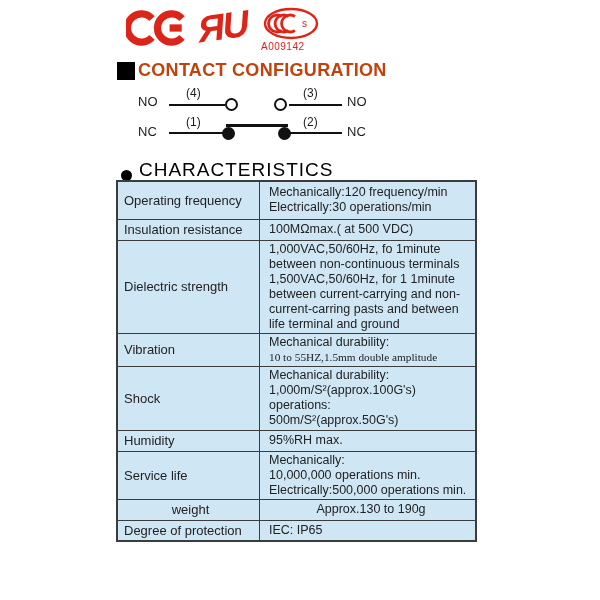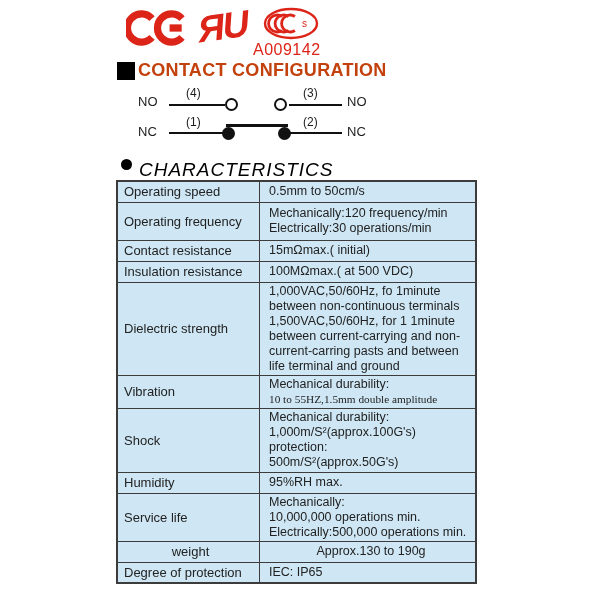--- a/index.html
+++ b/index.html
@@ -10,28 +10,28 @@
   
   .logo{position:absolute;}
   .ce-logo{left:126px;top:6px;}
   .ul-logo{
     left:190px;top:2px;width:66px;height:52px;
     color:#dd2418;font-weight:bold;font-size:37px;line-height:50px;
     transform:rotate(-8deg) skewX(-12deg);letter-spacing:-2px;text-align:center;
   }
   .ccc-logo{left:262px;top:7px;}
   .ccc-code{
-    position:absolute;left:253px;top:41px;color:#dd2418;
-    font-size:16px;letter-spacing:0.5px;
+    position:absolute;left:261px;top:41px;color:#dd2418;
+    font-size:10px;letter-spacing:0.5px;
   }
   
   .h-contact{position:absolute;left:117px;top:60px;display:flex;align-items:center;}
   .square-bullet{width:18px;height:18px;background:#000;margin-right:3px;}
   .h-contact .h-text{font-size:18px;font-weight:bold;color:#c2410c;letter-spacing:0.3px;}
-  .h-char{position:absolute;left:121px;top:159px;display:flex;align-items:flex-start;font-style:italic;}
+  .h-char{position:absolute;left:121px;top:159px;display:flex;align-items:flex-end;}
   .round-bullet{width:11px;height:11px;background:#000;border-radius:50%;margin-right:7px;}
   .h-char .h-text{font-size:19px;color:#000;letter-spacing:1px;}
   
   .diagram{position:absolute;left:0;top:0;width:500px;height:160px;}
   .d-label{position:absolute;font-size:13px;color:#1c1c1c;}
   .d-pin{position:absolute;font-size:12px;color:#1c1c1c;}
   .d-line{position:absolute;height:2px;background:#111;}
   .d-open{position:absolute;width:9px;height:9px;border:2.5px solid #111;border-radius:50%;background:#fff;}
   .d-dot{position:absolute;width:13px;height:13px;background:#111;border-radius:50%;}
   .d-bar{position:absolute;height:3px;background:#111;}
@@ -99,37 +99,25 @@
     <div class="d-label" style="left:347px;top:124px;">NC</div>
   </div>
 
   <div class="h-char">
     <div class="round-bullet"></div>
     <div class="h-text">CHARACTERISTICS</div>
   </div>
 
   <table class="chars">
     <tbody>
-        <tr style="height:21px;">
-      <td class="lbl">Operating speed</td>
-      <td class="val">
-        <div>0.5mm to 50cm/s</div>
-      </td>
-    </tr>
     <tr style="height:38px;">
       <td class="lbl">Operating frequency</td>
       <td class="val">
         <div>Mechanically:120 frequency/min</div>
         <div>Electrically:30 operations/min</div>
-      </td>
-    </tr>
-    <tr style="height:21px;">
-      <td class="lbl">Contact resistance</td>
-      <td class="val">
-        <div>15mΩmax.( initial)</div>
       </td>
     </tr>
     <tr style="height:21px;">
       <td class="lbl">Insulation resistance</td>
       <td class="val">
         <div>100MΩmax.( at 500 VDC)</div>
       </td>
     </tr>
     <tr style="height:90px;">
       <td class="lbl">Dielectric strength</td>
@@ -147,21 +135,21 @@
       <td class="val">
         <div>Mechanical durability:</div>
         <div class="small">10 to 55HZ,1.5mm double amplitude</div>
       </td>
     </tr>
     <tr style="height:64px;">
       <td class="lbl">Shock</td>
       <td class="val">
         <div>Mechanical durability:</div>
         <div>1,000m/S²(approx.100G's)</div>
-        <div>protection:</div>
+        <div>operations:</div>
         <div>500m/S²(approx.50G's)</div>
       </td>
     </tr>
     <tr style="height:21px;">
       <td class="lbl">Humidity</td>
       <td class="val">
         <div>95%RH max.</div>
       </td>
     </tr>
     <tr style="height:46px;">

